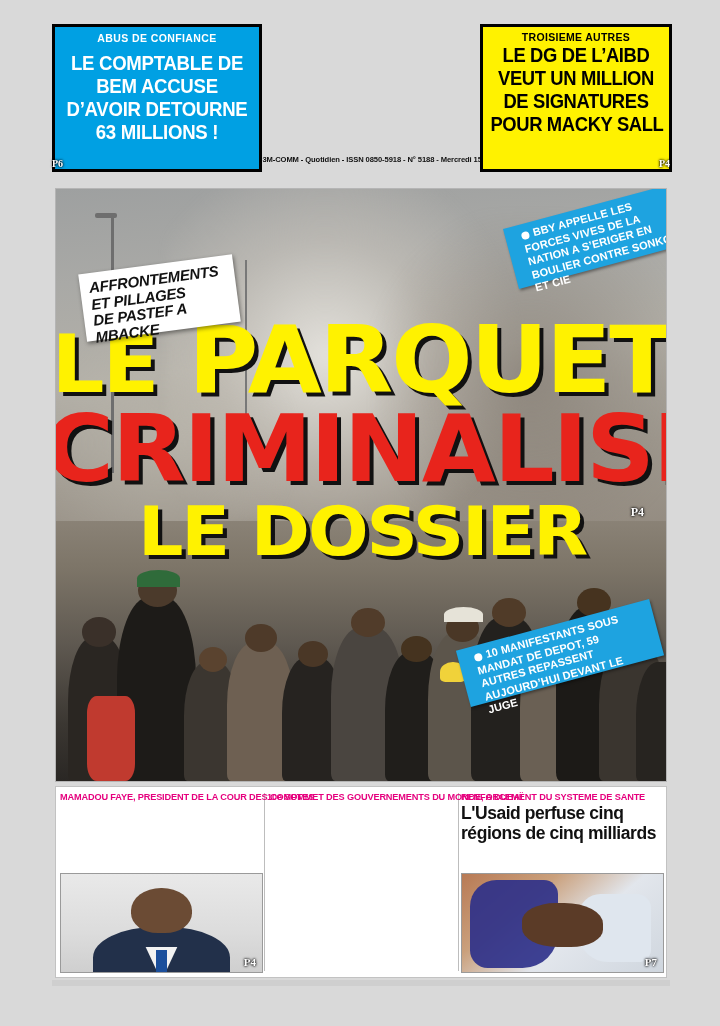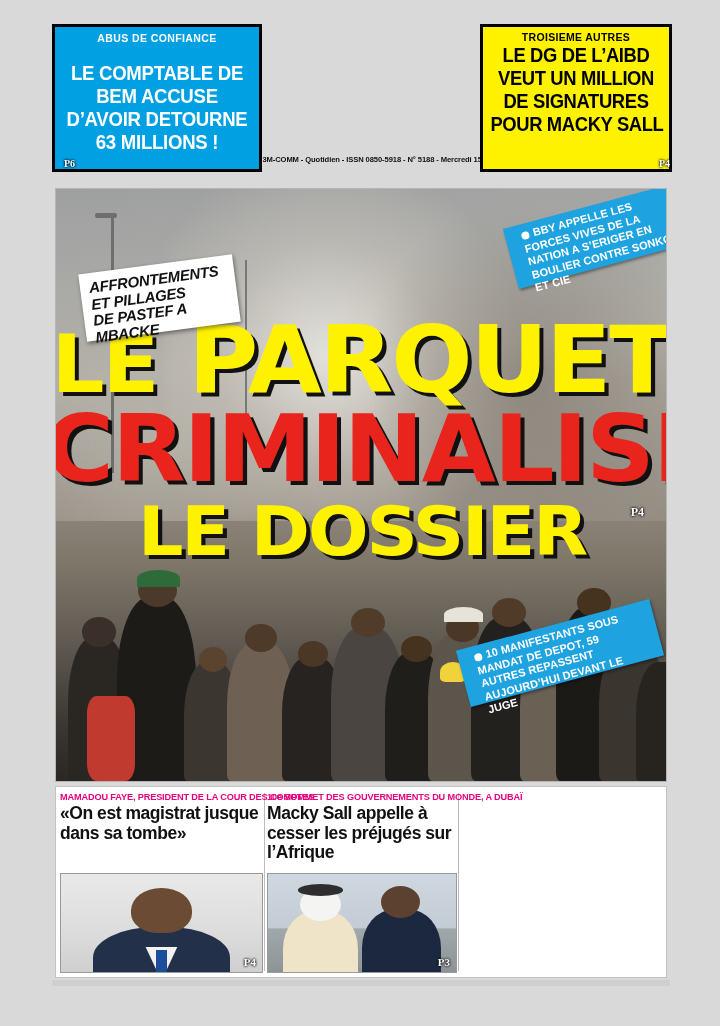--- a/index.html
+++ b/index.html
@@ -25,21 +25,21 @@
     position:absolute;left:0px;top:2px;width:210px;height:148px;
     background:#00a0e3;
     border:3px solid #000;
     box-sizing:border-box;
     text-align:center;
     padding-top:5px;
     z-index:4;
   }
   .teaser-kicker{
     color:#ffffff;font-weight:bold;font-size:10.5px;letter-spacing:.4px;
-    margin-bottom:18px;
+    margin-bottom:8px;
   }
   .teaser-blue .tline{
     color:#ffffff;font-weight:bold;
     font-size:20px;line-height:23px;
     letter-spacing:-.3px;
     transform:scaleX(.93);
     white-space:nowrap;
   }
   
   .teaser-yellow{
@@ -279,21 +279,21 @@
 
   <div class="topbar">
 
     <div class="teaser-blue">
       <div class="teaser-kicker">ABUS DE CONFIANCE</div>
       <div class="tline">LE COMPTABLE DE</div>
       <div class="tline">BEM ACCUSE</div>
       <div class="tline">D’AVOIR DETOURNE</div>
       <div class="tline">63 MILLIONS !</div>
     </div>
-    <div class="pageref-corner" style="left:12px;top:136px;font-family:Liberation Serif, serif;">P6</div>
+    <div class="pageref-corner" style="left:0px;top:136px;font-family:Liberation Serif, serif;">P6</div>
 
     <div class="masthead">
       <div class="imprint">Groupe 3M-COMM - Quotidien - ISSN 0850-5918 - N° 5188 - Mercredi 15 Février 2023</div>
     </div>
 
     <div class="teaser-yellow">
       <div class="ykicker">TROISIEME AUTRES</div>
       <div class="tline">LE DG DE L’AIBD</div>
       <div class="tline">VEUT UN MILLION</div>
       <div class="tline">DE SIGNATURES</div>
@@ -378,41 +378,41 @@
       </div>
     </div>
   </div>
 
   <div class="bottom">
     <div class="vdiv" style="left:208px;"></div>
     <div class="vdiv" style="left:402px;"></div>
 
     <div class="col col-1">
       <div class="kicker">MAMADOU FAYE, PRESIDENT DE LA COUR DES COMPTES</div>
-      <div class="headline-s">«On est magistrat jusque dans sa tombe»</div>
       <div class="thumb">
         <span class="t1bg"></span>
         <span class="t1suit"></span>
         <span class="t1head"></span>
         <span class="t1shirt"></span>
         <span class="t1tie"></span>
         <span class="pref">P4</span>
       </div>
     </div>
 
     <div class="col col-2">
       <div class="kicker">10e SOMMET DES GOUVERNEMENTS DU MONDE, A DUBAÏ</div>
-      <div class="headline-s">Macky Sall appelle à cesser les préjugés sur l’Afrique</div>
+    </div>
+
+    <div class="col col-3">
+      <div class="kicker">RENFORCEMENT DU SYSTEME DE SANTE</div>
+      <div class="headline-s">L'Usaid perfuse cinq régions de cinq milliards</div>
       <div class="thumb">
-        <span class="t2bg"></span>
-        <span class="t2a"></span>
-        <span class="t2ah"></span>
-        <span class="t2ak"></span>
-        <span class="t2b"></span>
-        <span class="t2bh"></span>
-        <span class="pref">P3</span>
-      </div>
-    </div>
-
+        <span class="t3bg"></span>
+        <span class="t3a"></span>
+        <span class="t3arm"></span>
+        <span class="t3hand"></span>
+        <span class="pref">P7</span>
+      </div>
+    </div>
   </div>
 
   <div class="framebottom"></div>
 </div>
 
 </body></html>

